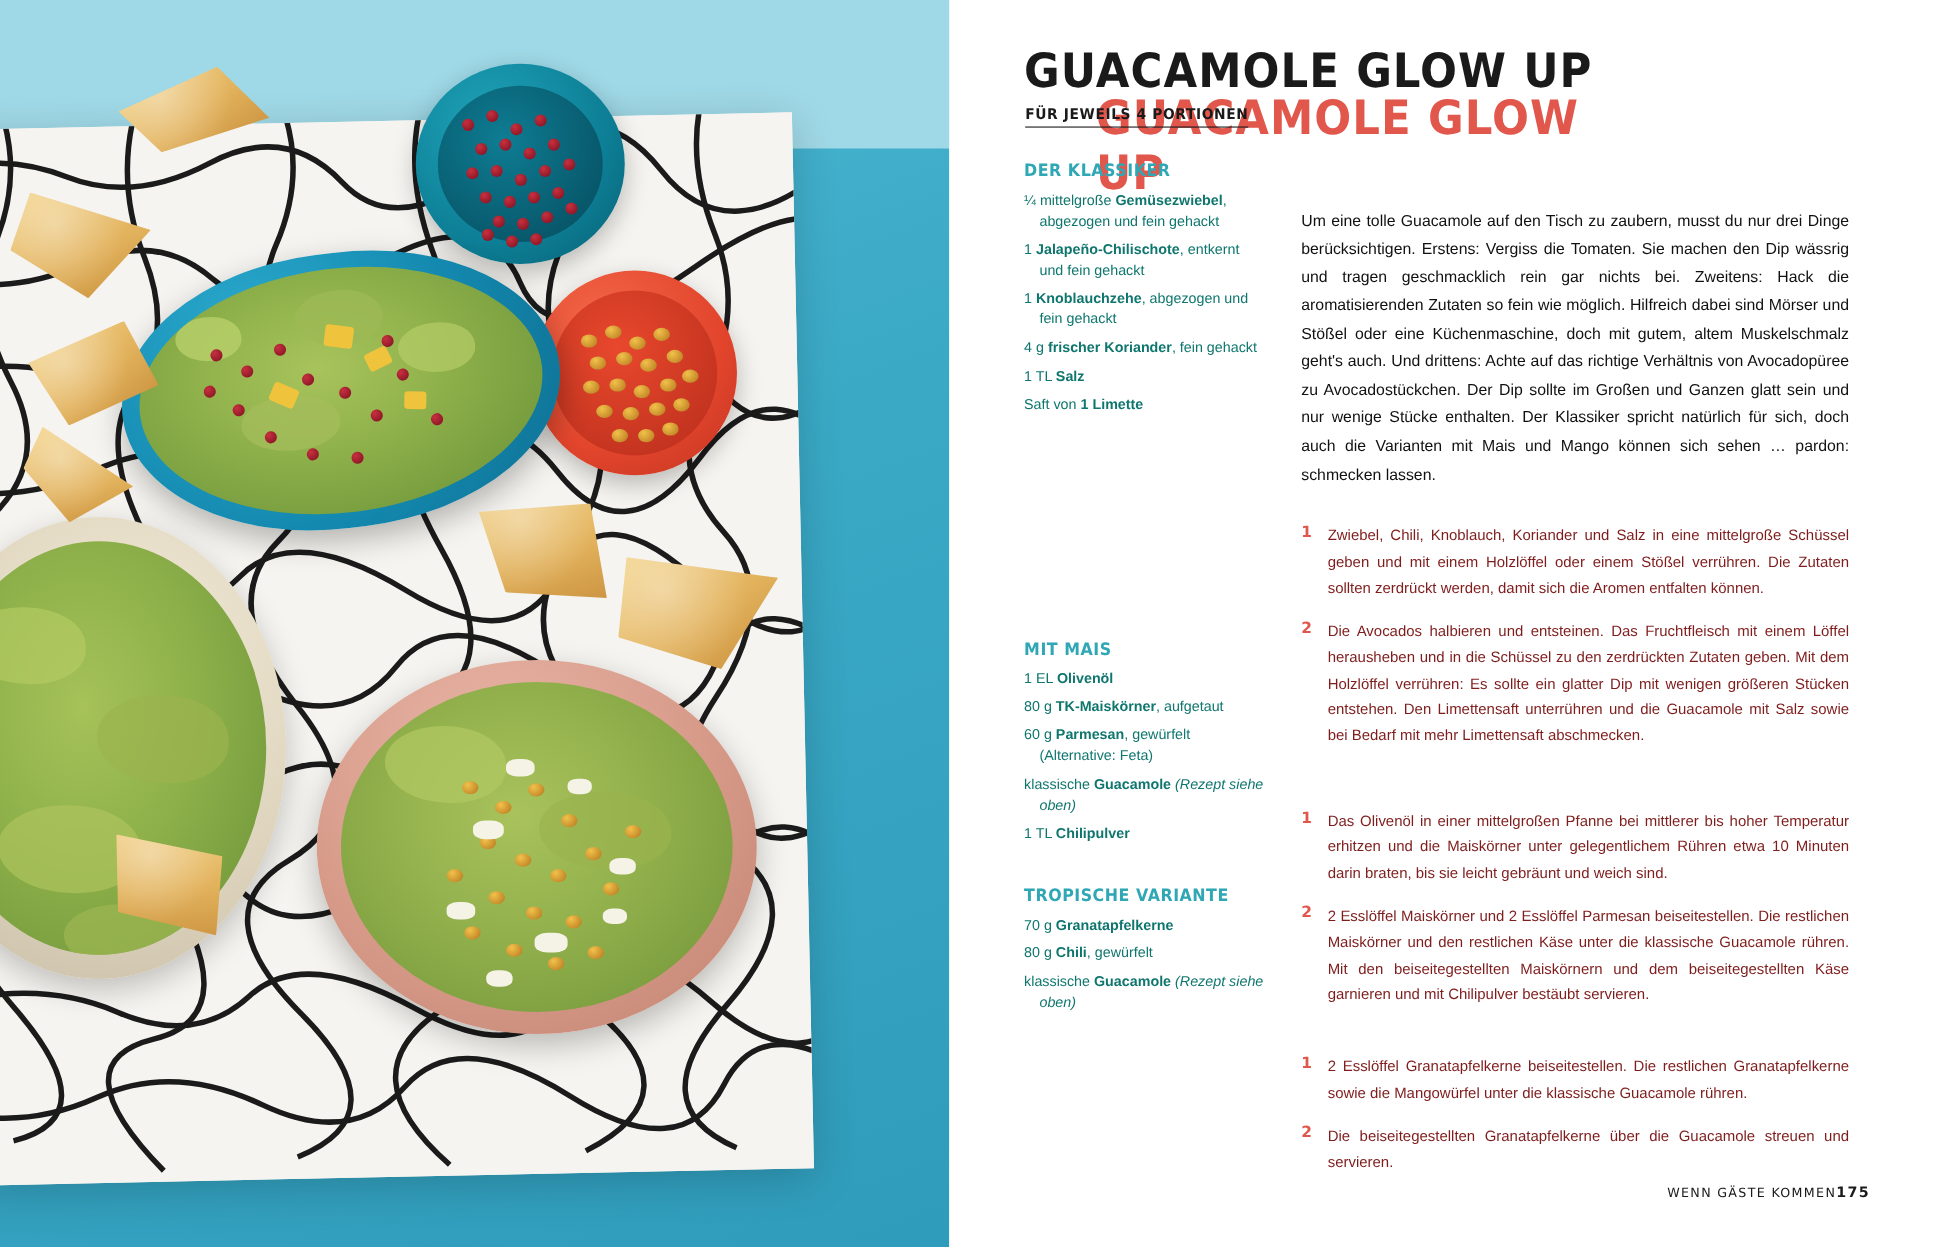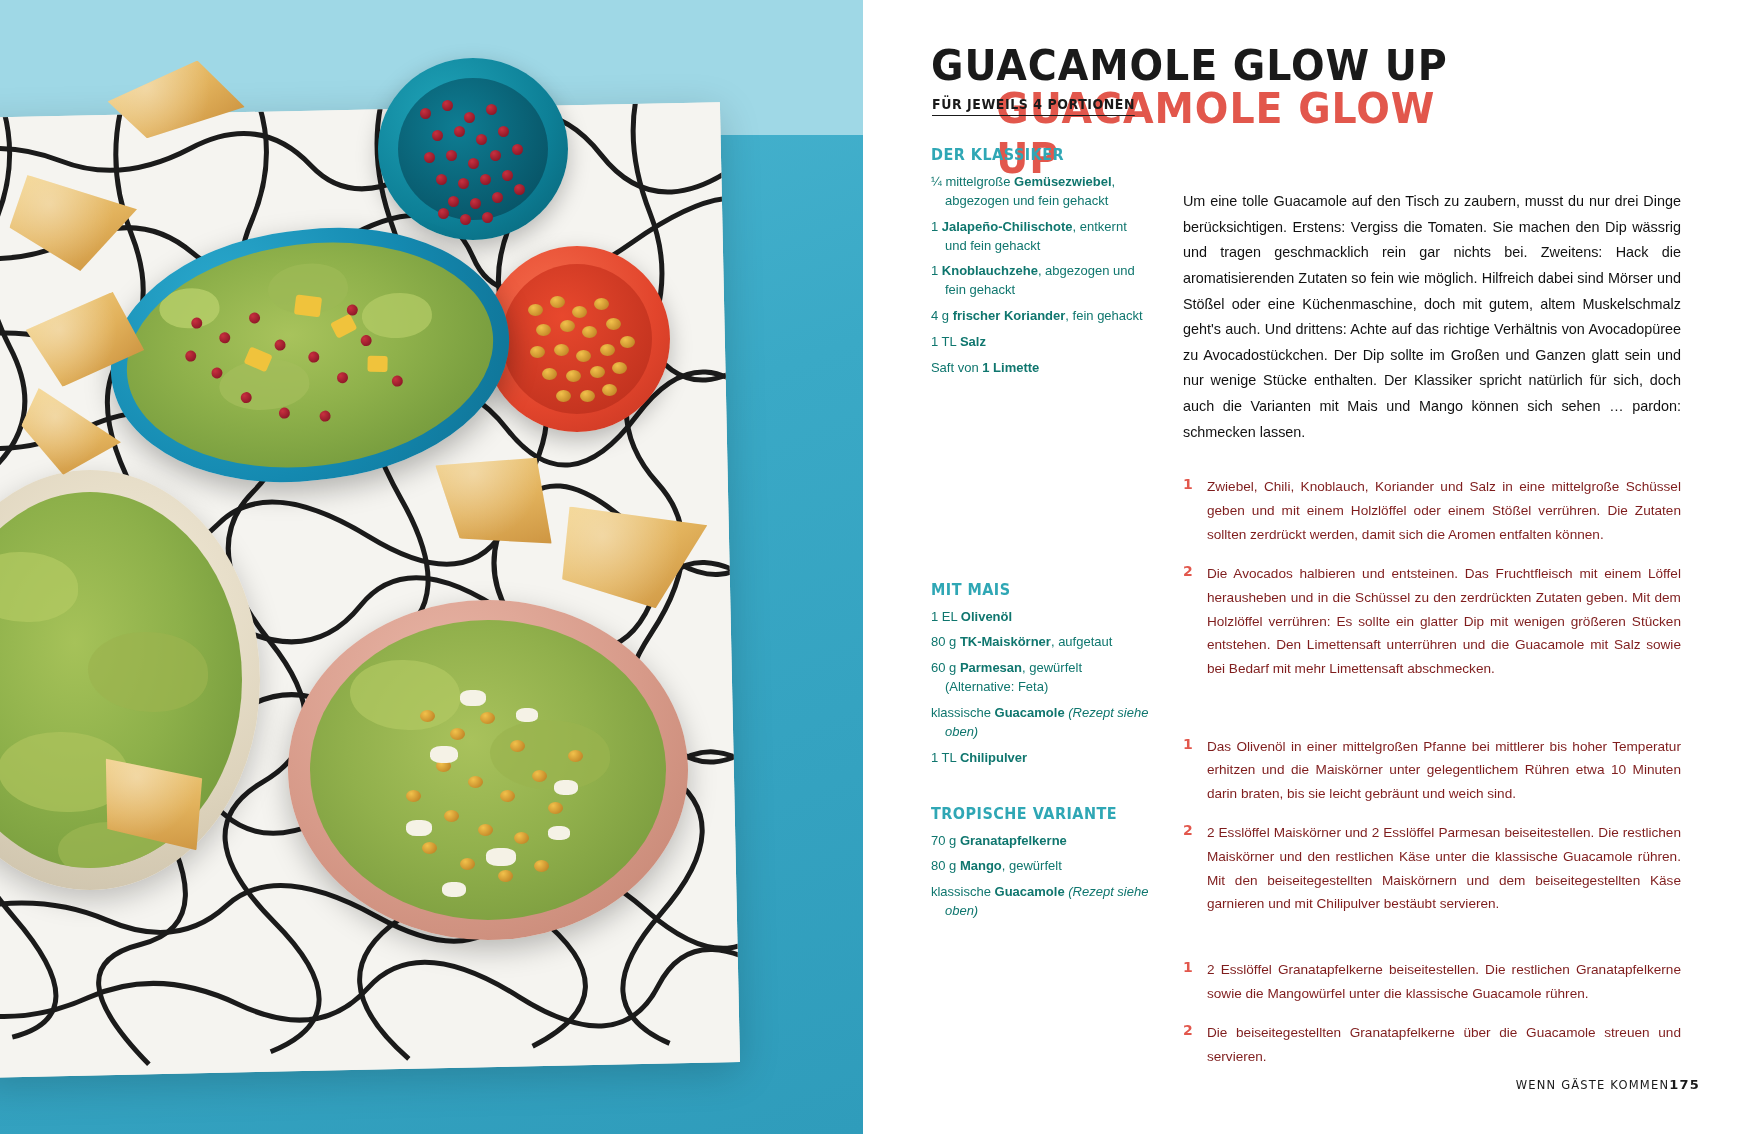--- a/index.html
+++ b/index.html
@@ -332,21 +332,21 @@
         <div class="ing"><span>60 g </span><b>Parmesan</b><span>, gewürfelt</span><span class="ind">(Alternative: Feta)</span></div>
         <div class="ing"><span>klassische </span><b>Guacamole</b><i> (Rezept siehe</i><i class="ind">oben)</i></div>
         <div class="ing"><span>1 TL </span><b>Chilipulver</b></div>
       </div>
 
       <div style="height:30px"></div>
 
       <div>
         <div class="sec-head">TROPISCHE VARIANTE</div>
         <div class="ing"><span>70 g </span><b>Granatapfelkerne</b></div>
-        <div class="ing"><span>80 g </span><b>Mango</b><span>, gewürfelt</span></div>
+        <div class="ing"><span>80 g </span><b>Chili</b><span>, gewürfelt</span></div>
         <div class="ing"><span>klassische </span><b>Guacamole</b><i> (Rezept siehe</i><i class="ind">oben)</i></div>
       </div>
     </div>
 
     <div class="col-right">
       <div class="intro">Um eine tolle Guacamole auf den Tisch zu zaubern, musst du nur drei Dinge berücksichtigen. Erstens: Vergiss die Tomaten. Sie machen den Dip wässrig und tragen geschmacklich rein gar nichts bei. Zweitens: Hack die aromatisierenden Zutaten so fein wie möglich. Hilfreich dabei sind Mörser und Stößel oder eine Küchenmaschine, doch mit gutem, altem Muskelschmalz geht's auch. Und drittens: Achte auf das richtige Verhältnis von Avocadopüree zu Avocadostückchen. Der Dip sollte im Großen und Ganzen glatt sein und nur wenige Stücke enthalten. Der Klassiker spricht natürlich für sich, doch auch die Varianten mit Mais und Mango können sich sehen … pardon: schmecken lassen.</div>
 
       <div style="height:30px"></div>
 
       <div>

